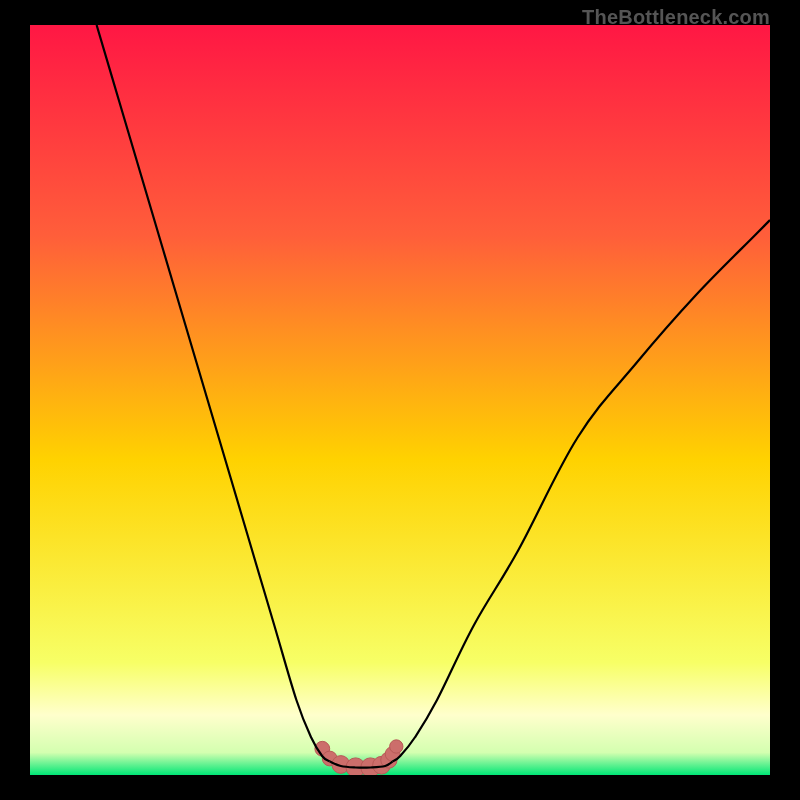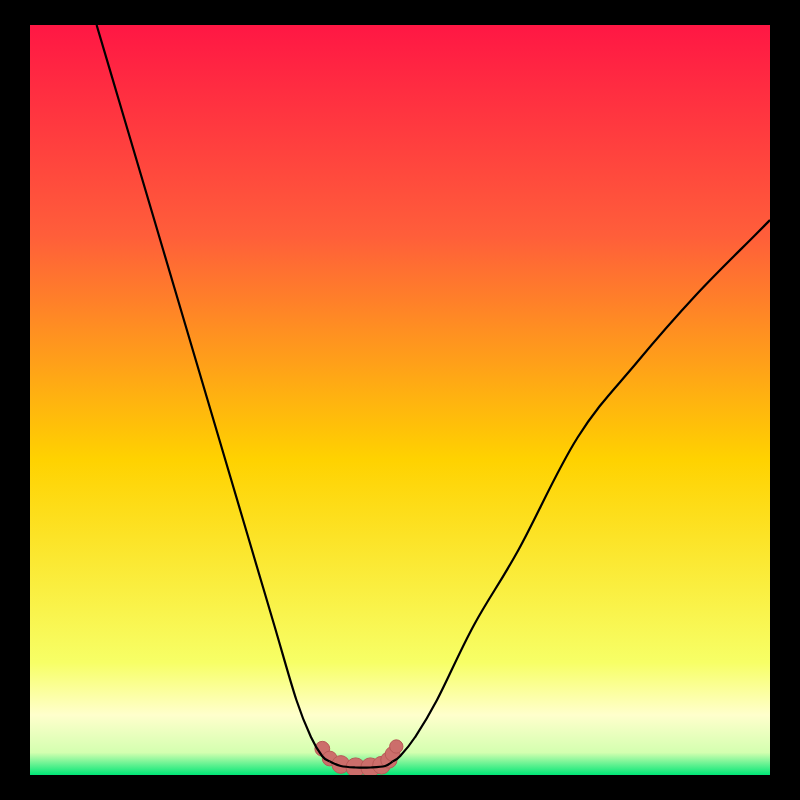--- a/index.html
+++ b/index.html
@@ -66,14 +66,15 @@
           <circle cx="358.9" cy="735" r="8.14" fill="#cc6e6b" stroke="#b85a57" stroke-width="1"></circle>
           <circle cx="362.59999999999997" cy="729" r="7.4" fill="#cc6e6b" stroke="#b85a57" stroke-width="1"></circle>
           <circle cx="366.3" cy="721.5" r="6.660000000000001" fill="#cc6e6b" stroke="#b85a57" stroke-width="1"></circle>
         </g>
       <path id="curve-left" fill="none" stroke-width="2.2" d="M 66.6 0 C 70.59599999999999 13.5, 80.80799999999999 48, 88.8 75 C 96.792 102, 103.008 123, 111 150 C 118.992 177, 125.20799999999998 198, 133.2 225 C 141.19199999999998 252, 147.40800000000002 273, 155.4 300 C 163.392 327, 169.608 348, 177.6 375 C 185.59199999999998 402, 191.80800000000002 423, 199.8 450 C 207.792 477, 214.008 498, 222 525 C 229.992 552, 236.20800000000003 573, 244.20000000000002 600 C 252.192 627, 259.74 654.75, 266.4 675 C 273.05999999999995 695.25, 276.538 702.375, 281.2 712.5 C 285.86199999999997 722.625, 288.97 726.93, 292.3 731.25 C 295.63 735.57, 298.36800000000005 735.555, 299.70000000000005 736.5" stroke="#000000"></path>
       <path id="curve-floor" fill="none" stroke-width="2.2" d="M 299.70000000000005 736.5 C 301.69800000000004 737.31, 306.13800000000003 739.92, 310.8 741 C 315.462 742.08, 320.272 742.23, 325.6 742.5 C 330.92800000000005 742.77, 335.07200000000006 742.77, 340.40000000000003 742.5 C 345.728 742.23, 351.204 742.08, 355.2 741 C 359.19599999999997 739.92, 361.268 737.31, 362.59999999999997 736.5" stroke="#000000"></path>
       <path id="curve-right" fill="none" stroke-width="2.2" d="M 362.59999999999997 736.5 C 363.93199999999996 735.555, 366.004 735.57, 370 731.25 C 373.996 726.93, 378.14 722.625, 384.8 712.5 C 391.46000000000004 702.375, 396.34400000000005 695.25, 407.00000000000006 675 C 417.65600000000006 654.75, 429.348 627, 444 600 C 458.652 573, 469.752 558.75, 488.40000000000003 525 C 507.04800000000006 491.25, 526.288 446.25, 547.6 412.5 C 568.912 378.75, 585.4879999999999 363.1499999999999, 606.8 337.49999999999994 C 628.112 311.84999999999997, 644.688 292.95, 666 270 C 687.312 247.05, 711.8799999999999 223.5, 725.1999999999999 210 C 738.52 196.5, 737.336 197.7, 740 195" stroke="#000000"></path>
     </svg>
   </div>
 
+  <div class="watermark">TheBottleneck.com</div>
 
 </div>
 
 </body></html>

